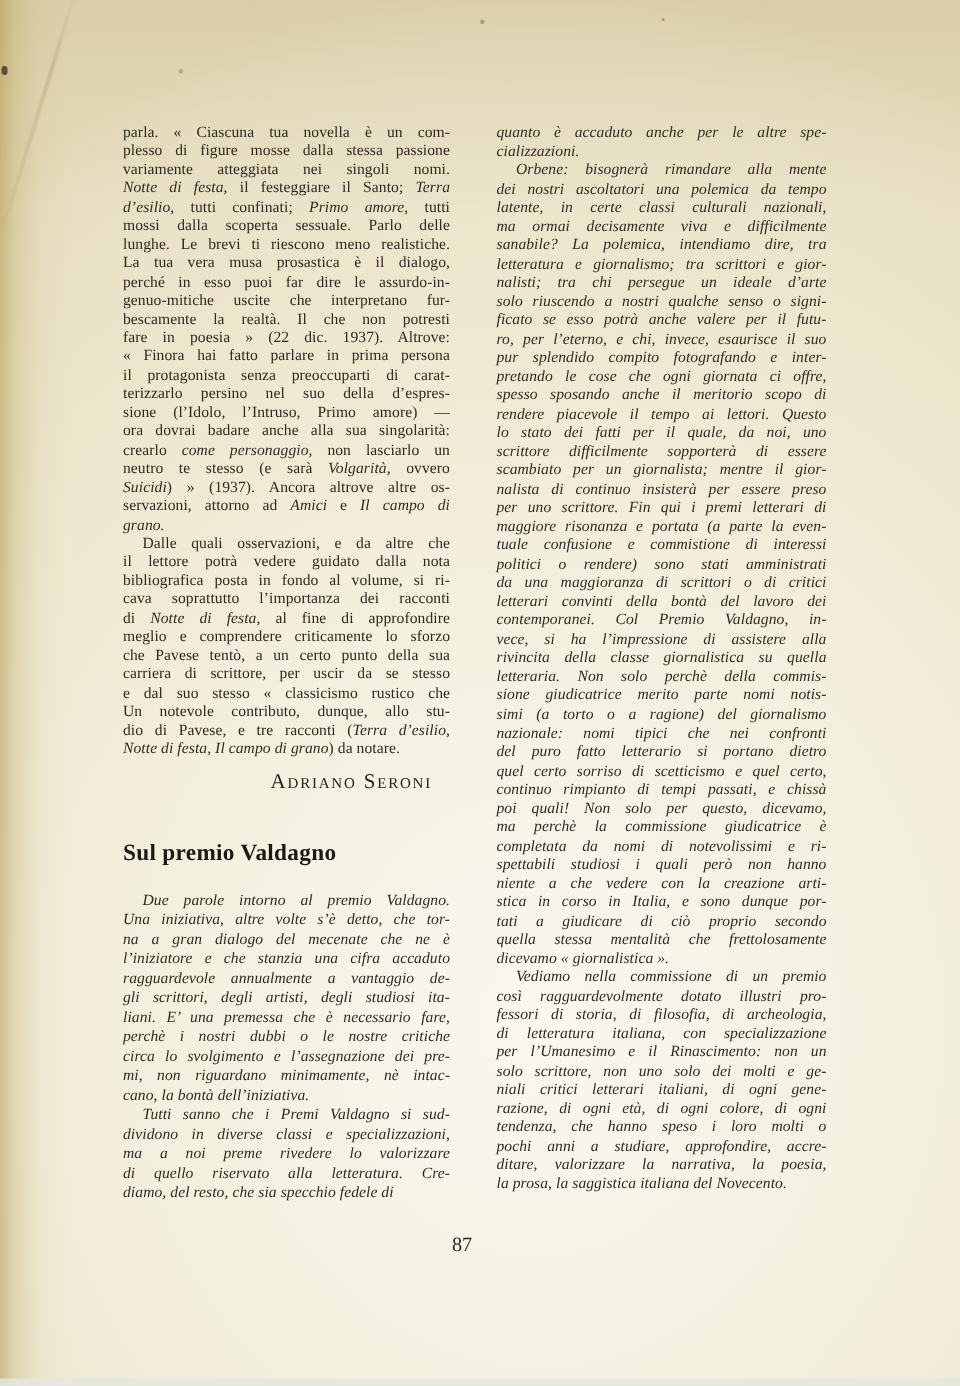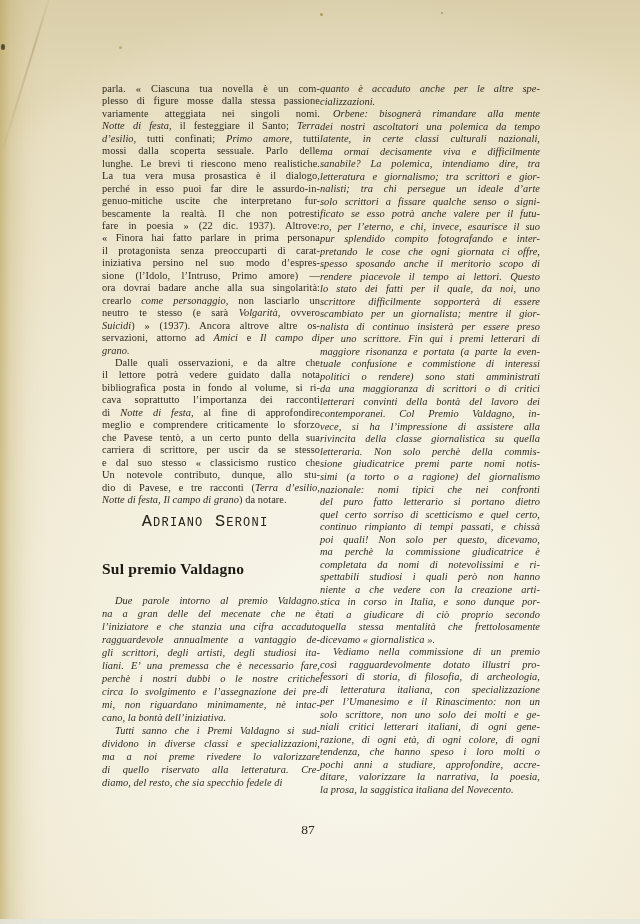--- a/index.html
+++ b/index.html
@@ -20,46 +20,45 @@
     transform:rotate(17deg);filter:blur(0.7px);
   }
   .bottom-edge{position:absolute;left:0;right:0;bottom:0;height:5px;background:rgba(228,230,222,0.85);}
   .speck{position:absolute;border-radius:50%;}
   .speck.s1{left:320px;top:13px;width:3px;height:3px;background:rgba(146,112,30,0.55);}
   .speck.s2{left:441px;top:12px;width:2px;height:2px;background:rgba(120,95,40,0.5);}
   .speck.s3{left:119px;top:46px;width:3px;height:3px;background:rgba(150,120,40,0.45);}
   .speck.s4{left:1px;top:44px;width:4px;height:6px;background:rgba(50,44,28,0.75);border-radius:2px;}
 
   .col{position:absolute;top:83px;color:#2e2a22;}
-  .col-left{left:82px;width:218px;margin-left:20px;}
-  .col-right{left:320px;width:220px;}
+  .col-left{left:82px;width:218px;}
+  .col-right{left:331px;width:220px;}
 
   .para{margin:0;}
   .para .line{
     font-size:10.4px;
     text-align:justify;
     text-align-last:justify;
     letter-spacing:0.05px;
     overflow:visible;
   }
   .col-left .para.roman .line{line-height:12.45px;}
   .col-left .para.italic .line{line-height:13px;}
   .col-right .para .line{line-height:12.52px;}
   .para.italic{font-style:italic;}
   .para .line.first{text-indent:13px;}
   .para .line.para-end{text-align-last:left;}
 
   .signature{
     margin-top:9px;
     font-variant:small-caps;
-    font-size:17px;line-height:13px;
+    font-size:14px;line-height:13px;
     letter-spacing:1.2px;
-    text-align:center;padding-right:12px;
+    text-align:right;padding-right:12px;
     color:#27231b;
-    font-family:Liberation Mono, monospace;
   }
   .heading{
     margin:31px 0 16px 0;
     font-size:15.5px;line-height:19px;
     font-weight:bold;color:#1c1914;
     letter-spacing:0.2px;
   }
   .page-number{
     position:absolute;left:286px;top:822px;width:44px;
     text-align:center;font-size:13.5px;font-weight:normal;color:#2b2721;
@@ -84,21 +83,21 @@
         <div class="line"><i>d’esilio,</i> tutti confinati; <i>Primo amore,</i> tutti</div>
         <div class="line">mossi dalla scoperta sessuale. Parlo delle</div>
         <div class="line">lunghe. Le brevi ti riescono meno realistiche.</div>
         <div class="line">La tua vera musa prosastica è il dialogo,</div>
         <div class="line">perché in esso puoi far dire le assurdo-in-</div>
         <div class="line">genuo-mitiche uscite che interpretano fur-</div>
         <div class="line">bescamente la realtà. Il che non potresti</div>
         <div class="line">fare in poesia » (22 dic. 1937). Altrove:</div>
         <div class="line">« Finora hai fatto parlare in prima persona</div>
         <div class="line">il protagonista senza preoccuparti di carat-</div>
-        <div class="line">iniziativa persino nel suo modo d’espres-</div>
+        <div class="line">terizzarlo persino nel suo della d’espres-</div>
         <div class="line">sione (l’Idolo, l’Intruso, Primo amore) —</div>
         <div class="line">ora dovrai badare anche alla sua singolarità:</div>
         <div class="line">crearlo <i>come personaggio,</i> non lasciarlo un</div>
         <div class="line">neutro te stesso (e sarà <i>Volgarità,</i> ovvero</div>
         <div class="line"><i>Suicidi</i>) » (1937). Ancora altrove altre os-</div>
         <div class="line">servazioni, attorno ad <i>Amici</i> e <i>Il campo di</i></div>
         <div class="line para-end"><i>grano.</i></div>
       </div>
       <div class="para roman">
         <div class="line first">Dalle quali osservazioni, e da altre che</div>
@@ -111,21 +110,22 @@
         <div class="line">carriera di scrittore, per uscir da se stesso</div>
         <div class="line">e dal suo stesso « classicismo rustico che</div>
         <div class="line">Un notevole contributo, dunque, allo stu-</div>
         <div class="line">dio di Pavese, e tre racconti (<i>Terra d’esilio,</i></div>
         <div class="line para-end"><i>Notte di festa, Il campo di grano</i>) da notare.</div>
       </div>
       <div class="signature">Adriano Seroni</div>
       <h2 class="heading">Sul premio Valdagno</h2>
       <div class="para italic">
         <div class="line first">Due parole intorno al premio Valdagno.</div>
-        <div class="line">na a gran delle del mecenate che ne è</div>
+        <div class="line">Una iniziativa, altre volte s’è detto, che tor-</div>
+        <div class="line">na a gran dialogo del mecenate che ne è</div>
         <div class="line">l’iniziatore e che stanzia una cifra accaduto</div>
         <div class="line">ragguardevole annualmente a vantaggio de-</div>
         <div class="line">gli scrittori, degli artisti, degli studiosi ita-</div>
         <div class="line">liani. E’ una premessa che è necessario fare,</div>
         <div class="line">perchè i nostri dubbi o le nostre critiche</div>
         <div class="line">circa lo svolgimento e l’assegnazione dei pre-</div>
         <div class="line">mi, non riguardano minimamente, nè intac-</div>
         <div class="line para-end">cano, la bontà dell’iniziativa.</div>
       </div>
       <div class="para italic">
@@ -142,42 +142,42 @@
         <div class="line para-end">cializzazioni.</div>
       </div>
       <div class="para italic">
         <div class="line first">Orbene: bisognerà rimandare alla mente</div>
         <div class="line">dei nostri ascoltatori una polemica da tempo</div>
         <div class="line">latente, in certe classi culturali nazionali,</div>
         <div class="line">ma ormai decisamente viva e difficilmente</div>
         <div class="line">sanabile? La polemica, intendiamo dire, tra</div>
         <div class="line">letteratura e giornalismo; tra scrittori e gior-</div>
         <div class="line">nalisti; tra chi persegue un ideale d’arte</div>
-        <div class="line">solo scrittori a fissare qualche senso o signi-</div>
+        <div class="line">solo riuscendo a nostri qualche senso o signi-</div>
         <div class="line">ficato se esso potrà anche valere per il futu-</div>
         <div class="line">ro, per l’eterno, e chi, invece, esaurisce il suo</div>
         <div class="line">pur splendido compito fotografando e inter-</div>
         <div class="line">pretando le cose che ogni giornata ci offre,</div>
         <div class="line">spesso sposando anche il meritorio scopo di</div>
         <div class="line">rendere piacevole il tempo ai lettori. Questo</div>
         <div class="line">lo stato dei fatti per il quale, da noi, uno</div>
         <div class="line">scrittore difficilmente sopporterà di essere</div>
         <div class="line">scambiato per un giornalista; mentre il gior-</div>
         <div class="line">nalista di continuo insisterà per essere preso</div>
         <div class="line">per uno scrittore. Fin qui i premi letterari di</div>
         <div class="line">maggiore risonanza e portata (a parte la even-</div>
         <div class="line">tuale confusione e commistione di interessi</div>
         <div class="line">politici o rendere) sono stati amministrati</div>
         <div class="line">da una maggioranza di scrittori o di critici</div>
         <div class="line">letterari convinti della bontà del lavoro dei</div>
         <div class="line">contemporanei. Col Premio Valdagno, in-</div>
         <div class="line">vece, si ha l’impressione di assistere alla</div>
         <div class="line">rivincita della classe giornalistica su quella</div>
         <div class="line">letteraria. Non solo perchè della commis-</div>
-        <div class="line">sione giudicatrice premi parte nomi notis-</div>
+        <div class="line">sione giudicatrice merito parte nomi notis-</div>
         <div class="line">simi (a torto o a ragione) del giornalismo</div>
         <div class="line">nazionale: nomi tipici che nei confronti</div>
         <div class="line">del puro fatto letterario si portano dietro</div>
         <div class="line">quel certo sorriso di scetticismo e quel certo,</div>
         <div class="line">continuo rimpianto di tempi passati, e chissà</div>
         <div class="line">poi quali! Non solo per questo, dicevamo,</div>
         <div class="line">ma perchè la commissione giudicatrice è</div>
         <div class="line">completata da nomi di notevolissimi e ri-</div>
         <div class="line">spettabili studiosi i quali però non hanno</div>
         <div class="line">niente a che vedere con la creazione arti-</div>

